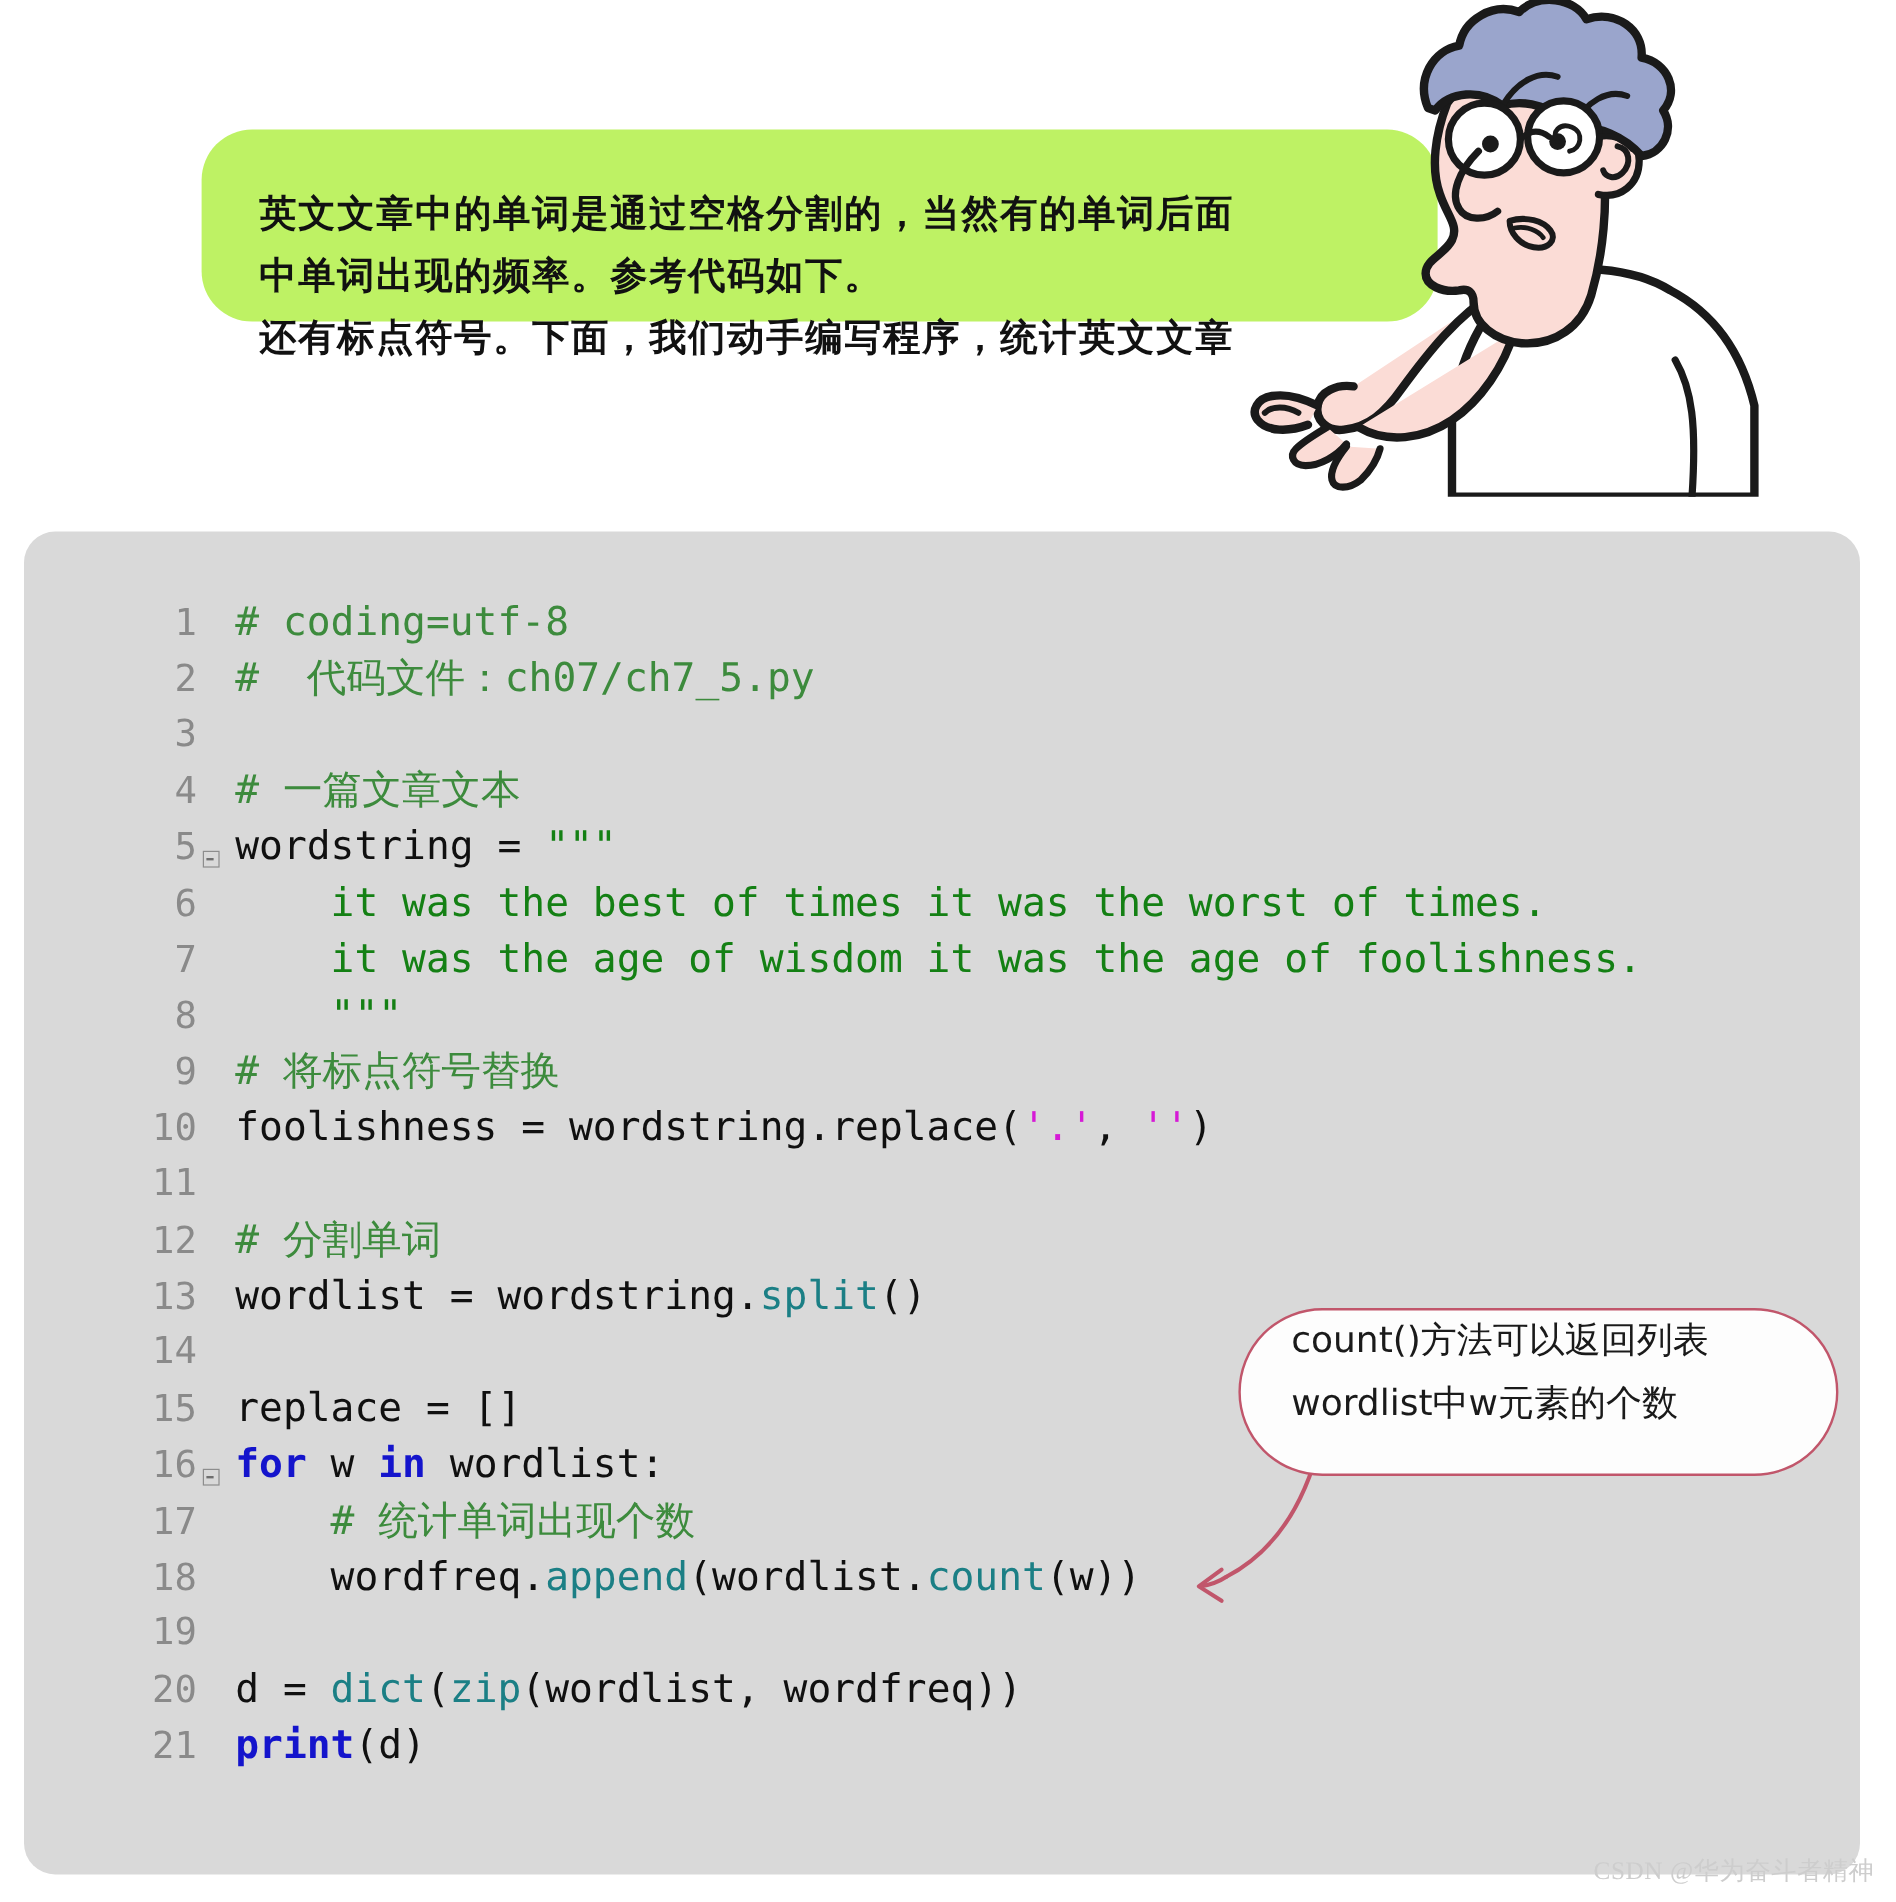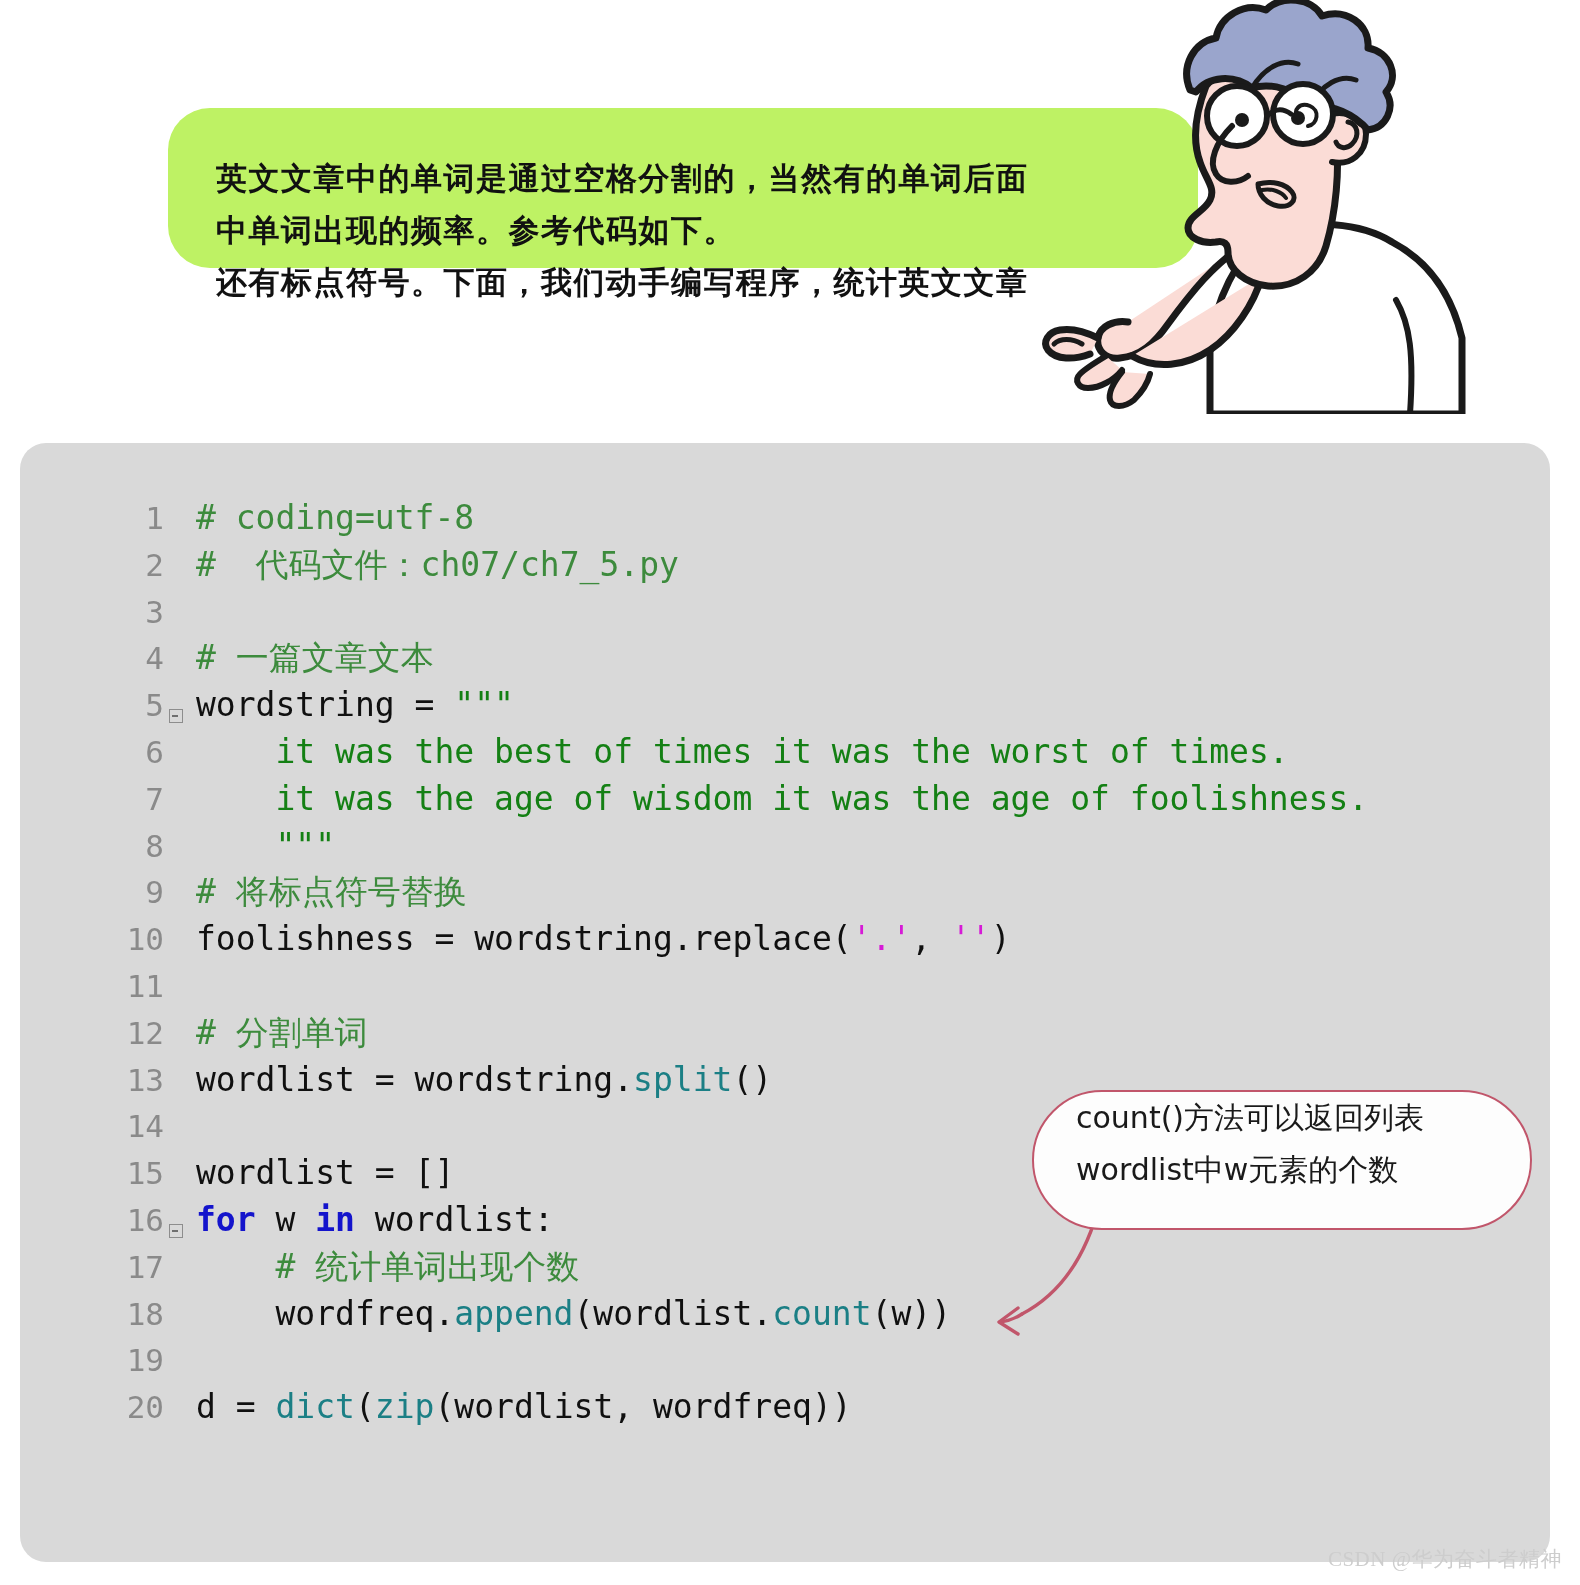--- a/index.html
+++ b/index.html
@@ -267,26 +267,27 @@
       <div class="code-row"><span class="ln">5</span><span class="fold has-box"></span><span class="code-text"><span class="tok-plain">wordstring = </span><span class="tok-string">"""</span></span></div>
       <div class="code-row"><span class="ln">6</span><span class="fold"></span><span class="code-text"><span class="tok-string">    it was the best of times it was the worst of times.</span></span></div>
       <div class="code-row"><span class="ln">7</span><span class="fold"></span><span class="code-text"><span class="tok-string">    it was the age of wisdom it was the age of foolishness.</span></span></div>
       <div class="code-row"><span class="ln">8</span><span class="fold"></span><span class="code-text"><span class="tok-string">    """</span></span></div>
       <div class="code-row"><span class="ln">9</span><span class="fold"></span><span class="code-text"><span class="tok-comment"># 将标点符号替换</span></span></div>
       <div class="code-row"><span class="ln">10</span><span class="fold"></span><span class="code-text"><span class="tok-plain">foolishness = wordstring.replace(</span><span class="tok-str-magenta">'.'</span><span class="tok-plain">, </span><span class="tok-str-magenta">''</span><span class="tok-plain">)</span></span></div>
       <div class="code-row"><span class="ln">11</span><span class="fold"></span><span class="code-text"><span class="tok-plain"></span></span></div>
       <div class="code-row"><span class="ln">12</span><span class="fold"></span><span class="code-text"><span class="tok-comment"># 分割单词</span></span></div>
       <div class="code-row"><span class="ln">13</span><span class="fold"></span><span class="code-text"><span class="tok-plain">wordlist = wordstring.</span><span class="tok-fn">split</span><span class="tok-plain">()</span></span></div>
       <div class="code-row"><span class="ln">14</span><span class="fold"></span><span class="code-text"><span class="tok-plain"></span></span></div>
-      <div class="code-row"><span class="ln">15</span><span class="fold"></span><span class="code-text"><span class="tok-plain">wordlist = []</span></span></div>
+      <div class="code-row"><span class="ln">15</span><span class="fold"></span><span class="code-text"><span class="tok-plain">replace = []</span></span></div>
       <div class="code-row"><span class="ln">16</span><span class="fold has-box"></span><span class="code-text"><span class="tok-kw">for</span><span class="tok-plain"> w </span><span class="tok-kw">in</span><span class="tok-plain"> wordlist:</span></span></div>
       <div class="code-row"><span class="ln">17</span><span class="fold"></span><span class="code-text"><span class="tok-comment">    # 统计单词出现个数</span></span></div>
       <div class="code-row"><span class="ln">18</span><span class="fold"></span><span class="code-text"><span class="tok-plain">    wordfreq.</span><span class="tok-fn">append</span><span class="tok-plain">(wordlist.</span><span class="tok-fn">count</span><span class="tok-plain">(w))</span></span></div>
       <div class="code-row"><span class="ln">19</span><span class="fold"></span><span class="code-text"><span class="tok-plain"></span></span></div>
       <div class="code-row"><span class="ln">20</span><span class="fold"></span><span class="code-text"><span class="tok-plain">d = </span><span class="tok-fn">dict</span><span class="tok-plain">(</span><span class="tok-fn">zip</span><span class="tok-plain">(wordlist, wordfreq))</span></span></div>
+      <div class="code-row"><span class="ln">21</span><span class="fold"></span><span class="code-text"><span class="tok-kw">print</span><span class="tok-plain">(d)</span></span></div>
     </div>
 </div>
 
 <div id="callout-leader">
   <svg viewBox="0 0 340 180" width="340" height="180" xmlns="http://www.w3.org/2000/svg">
     <path d="M140 2 C 128 50 104 92 62 114" fill="none" stroke="#c1566b" stroke-width="3.4" stroke-linecap="round"></path>
     <path d="M62 114 C 56 118 48 121 40 122" fill="none" stroke="#c1566b" stroke-width="3.4" stroke-linecap="round"></path>
     <path d="M58 108 L 39 122 L 58 134" fill="none" stroke="#c1566b" stroke-width="3.4" stroke-linecap="round" stroke-linejoin="round"></path>
   </svg>
 </div>

